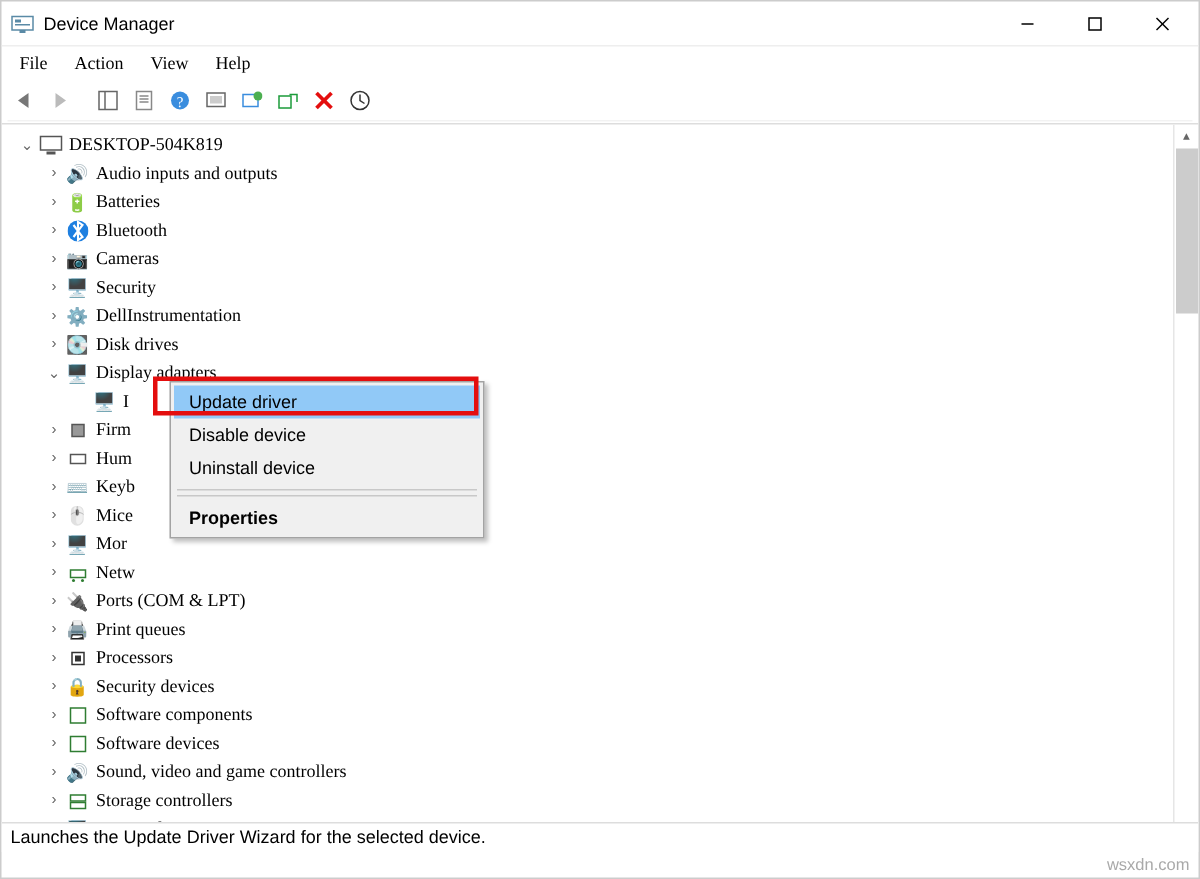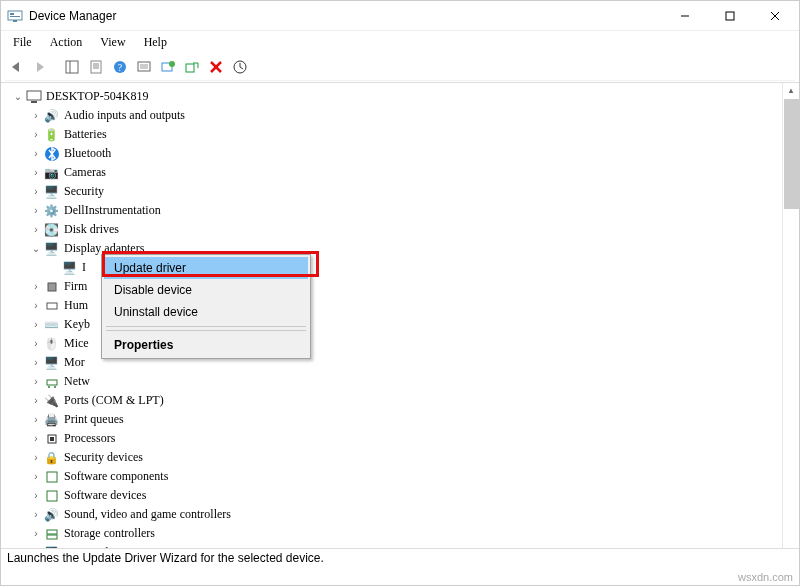--- a/index.html
+++ b/index.html
@@ -414,21 +414,21 @@
           <svg width="14" height="14">
             <circle cx="4" cy="11" r="2" fill="#333"></circle>
             <path d="M4 11 L11 4" stroke="#333"></path>
             <rect x="9" y="2" width="4" height="4" fill="#333"></rect>
           </svg>
         </span>
       <span class="lbl">Universal Serial Bus controllers</span>
     </div>
   </div>
 
-  <div class="context-menu" style="left:100px; top:171px;">
+  <div class="context-menu" style="left:112px; top:171px;">
     <div class="cm-item selected">Update driver</div>
     <div class="cm-item">Disable device</div>
     <div class="cm-item">Uninstall device</div>
     <div class="cm-sep"></div>
     <div class="cm-sep"></div>
     <div class="cm-item bold">Properties</div>
   </div>
 
   <div class="highlight-box" style="left:101px; top:168px; width:217px; height:26px;"></div>
 

